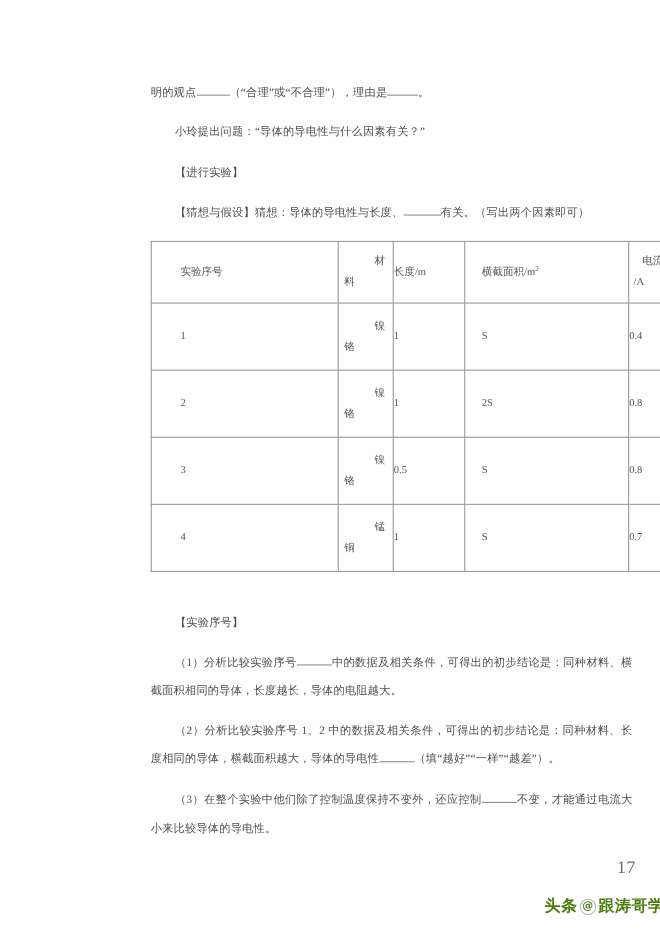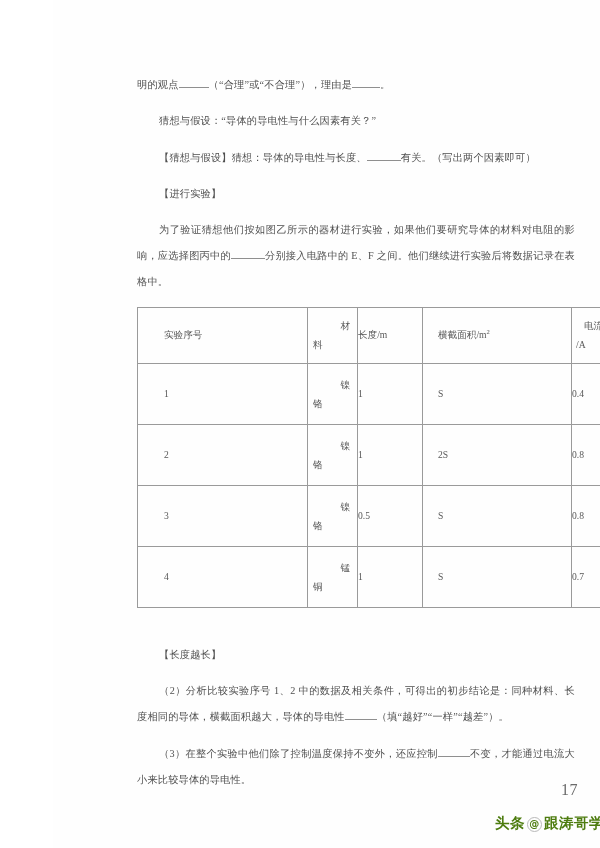--- a/index.html
+++ b/index.html
@@ -155,27 +155,26 @@
 </style>
 </head>
 <body>
 
 <div class="page">
 
   <div class="content">
 
     <p class="para noindent"><span>明的观点</span><span class="blank w1"></span><span>（“合理”或“不合理”），理由是</span><span class="blank w2"></span><span>。</span></p>
 
-    <p class="para indent">猜想与假设：“导体的导电性与什么因素有关？”</p>
+    <p class="para indent">小玲提出问题：“导体的导电性与什么因素有关？”</p>
+
+    <p class="para indent">【进行实验】</p>
 
     <p class="para indent"><span>【猜想与假设】猜想：导体的导电性与长度、</span><span class="blank w3"></span><span>有关。（写出两个因素即可）</span></p>
 
-    <p class="para indent">【进行实验】</p>
-
-    <p class="para indent"><span>为了验证猜想他们按如图乙所示的器材进行实验，如果他们要研究导体的材料对电阻的影响，应选择图丙中的</span><span class="blank w3"></span><span>分别接入电路中的 E、F 之间。他们继续进行实验后将数据记录在表格中。</span></p>
 
     <table class="exp-table">
       <tbody>
         <tr class="head">
           <td class="c-num">实验序号</td>
           <td class="c-mat">
             <span class="stack">
               <span class="top">材</span>
               <span class="bot">料</span>
             </span>
@@ -247,22 +246,23 @@
           <td class="c-area">S</td>
           <td class="c-cur">
               <span class="cur-val">0.7</span>
             </td>
         </tr>
       </tbody>
     </table>
 
     <div class="section-gap"></div>
 
-    <p class="para indent">【长度越长】</p>
-
+    <p class="para indent">【实验序号】</p>
+
+    <p class="para indent"><span>（1）分析比较实验序号</span><span class="blank w4"></span><span>中的数据及相关条件，可得出的初步结论是：同种材料、横截面积相同的导体，长度越长，导体的电阻越大。</span></p>
 
     <p class="para indent"><span>（2）分析比较实验序号 1、2 中的数据及相关条件，可得出的初步结论是：同种材料、长度相同的导体，横截面积越大，导体的导电性</span><span class="blank w4"></span><span>（填“越好”“一样”“越差”）。</span></p>
 
     <p class="para indent"><span>（3）在整个实验中他们除了控制温度保持不变外，还应控制</span><span class="blank w4"></span><span>不变，才能通过电流大小来比较导体的导电性。</span></p>
 
   </div>
 
   <div class="page-number">17</div>
 
   <div class="watermark"><span>头条</span><span class="at">@</span><span>跟涛哥学数学</span></div>

